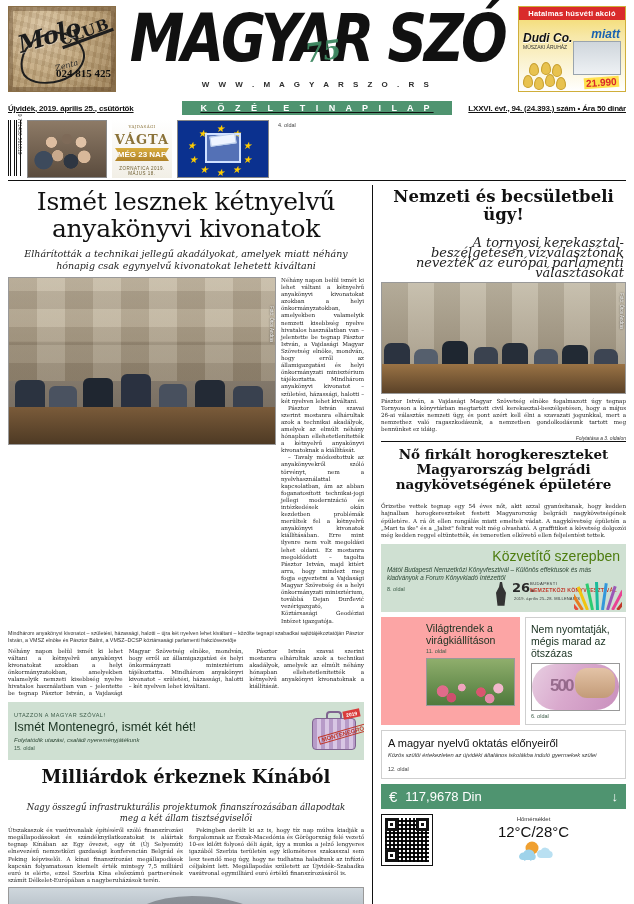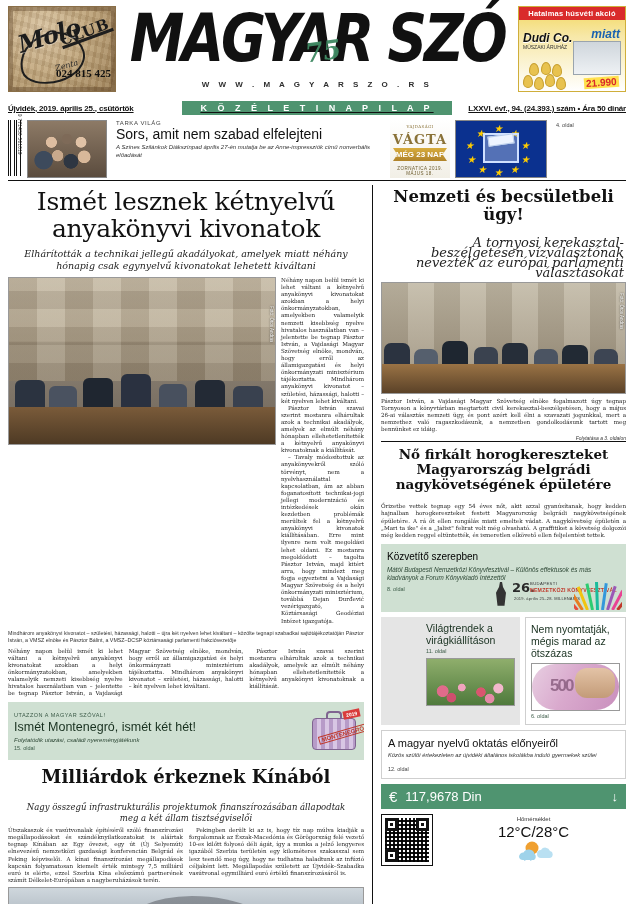--- a/index.html
+++ b/index.html
@@ -333,21 +333,21 @@
   }
   .headline-r2 {
     font-family:"DejaVu Serif", serif; font-size:13.5px; line-height:15px; text-align:center;
     color:#111; margin-top:5px;
   }
 
   .promo-r {
     background:#cfe0d2; padding:5px 6px; margin-top:5px; position:relative; overflow:hidden;
     min-height:68px;
   }
-  .promo-r .rt { font-size:10px; line-height:15px; color:#000000; }
+  .promo-r .rt { font-size:14px; line-height:15px; color:#4d7c0f;text-align:right; }
   .promo-r .rs { font-size:6.3px; line-height:8px; font-style:italic; color:#2c4634; margin-top:2px; }
   .promo-r .rp { font-size:5.5px; color:#3b5a47; margin-top:4px; }
   .bookfair {
     position:absolute; right:4px; bottom:2px; width:128px; height:32px;
   }
   .bookfair .bf-26 {
     position:absolute; left:18px; top:2px; font-size:13px; font-weight:700; color:#2a2a2a;
     font-family:"DejaVu Sans", sans-serif;
   }
   .bookfair .bf-t1 { position:absolute; left:36px; top:3px; font-size:4.2px; color:#333; letter-spacing:.4px; }
@@ -357,21 +357,21 @@
   .bookfair .bf-fan i { position:absolute; bottom:0; width:3px; transform-origin:bottom center; }
   .bookfair .bf-man {
     position:absolute; left:2px; top:4px; width:10px; height:24px; background:#333;
     clip-path: polygon(40% 0,60% 0,70% 22%,100% 45%,85% 100%,15% 100%,0 45%,30% 22%);
   }
 
   .mini-row { display:flex; gap:5px; margin-top:5px; }
   .mini {
     flex:1 1 0; border:1px solid #cfcfcf; padding:5px 5px 5px 5px; min-height:86px;
   }
-  .mini.green { background:#e5e5e5; border:0;padding-left:45px; }
+  .mini.green { background:#fca5a5; border:0;padding-left:45px; }
   .mini .mt { font-size:10.5px; line-height:12px; color:#18301f; }
   .mini .mp { font-size:5.5px; color:#3b5a47; margin-top:2px; }
   .mini .mimg {
     margin-top:4px; height:48px; border:1px solid #999; position:relative; overflow:hidden;
   }
   .flowers {
     position:absolute; inset:0;
     background:
       radial-gradient(circle at 18% 70%, #e06b8b 0 7%, transparent 8%),
       radial-gradient(circle at 40% 62%, #f0a3bd 0 6%, transparent 7%),
@@ -497,25 +497,20 @@
 
     <div class="barcode">
       <div class="bars"></div>
       <div class="num">9 771450 561019</div>
     </div>
 
     <div class="teaser-photo">
       <div class="tp-inner"></div>
     </div>
 
-    <div class="teaser-text">
-      <div class="kicker">TARKA VILÁG</div>
-      <div class="teaser-title">Sors, amit nem szabad elfelejteni</div>
-      <div class="teaser-sub">A Színes Szilánkok Diákszínpad április 27-én mutatja be az Anne-impressziók című nonverbális előadását</div>
-    </div>
 
     <div class="vagta-logo">
       <div class="v1">VAJDASÁGI</div>
       <div class="v2">VÁGTA</div>
       <div class="v3">MÉG 23 NAP</div>
       <div class="v4">ZORNATICA 2019. MÁJUS 18.</div>
     </div>
 
     <div class="teaser-eu">
       <div class="eu-stars">

